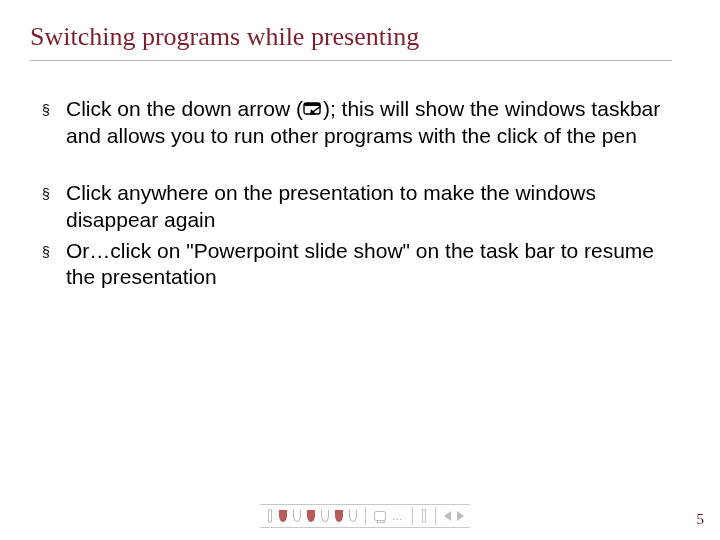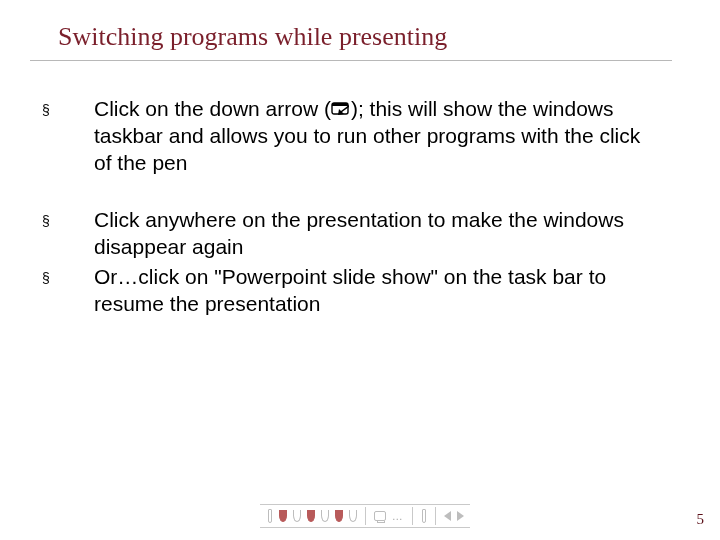--- a/index.html
+++ b/index.html
@@ -19,21 +19,20 @@
     height: 540px;
     box-sizing: border-box;
   }
   .title {
     position: absolute;
     left: 30px;
     top: 22px;
     font-family: Georgia, "Times New Roman", serif;
     font-size: 26px;
     color: #7a1f2b;
-    margin-left: 28px;
   }
   .title-underline {
     position: absolute;
     left: 30px;
     top: 60px;
     width: 642px;
     height: 1px;
     background: #b8b8b8;
   }
   .body {
@@ -52,21 +51,20 @@
     margin-bottom: 4px;
   }
   .marker {
     flex: 0 0 24px;
     font-size: 14px;
     line-height: 28px;
     color: #000;
   }
   .text {
     flex: 1;
-    margin-left: 28px;
   }
   .glyph-box {
     display: inline-block;
     vertical-align: -2px;
   }
   .glyph-box svg { display: block; }
 
   .toolbar {
     position: absolute;
     left: 260px;

